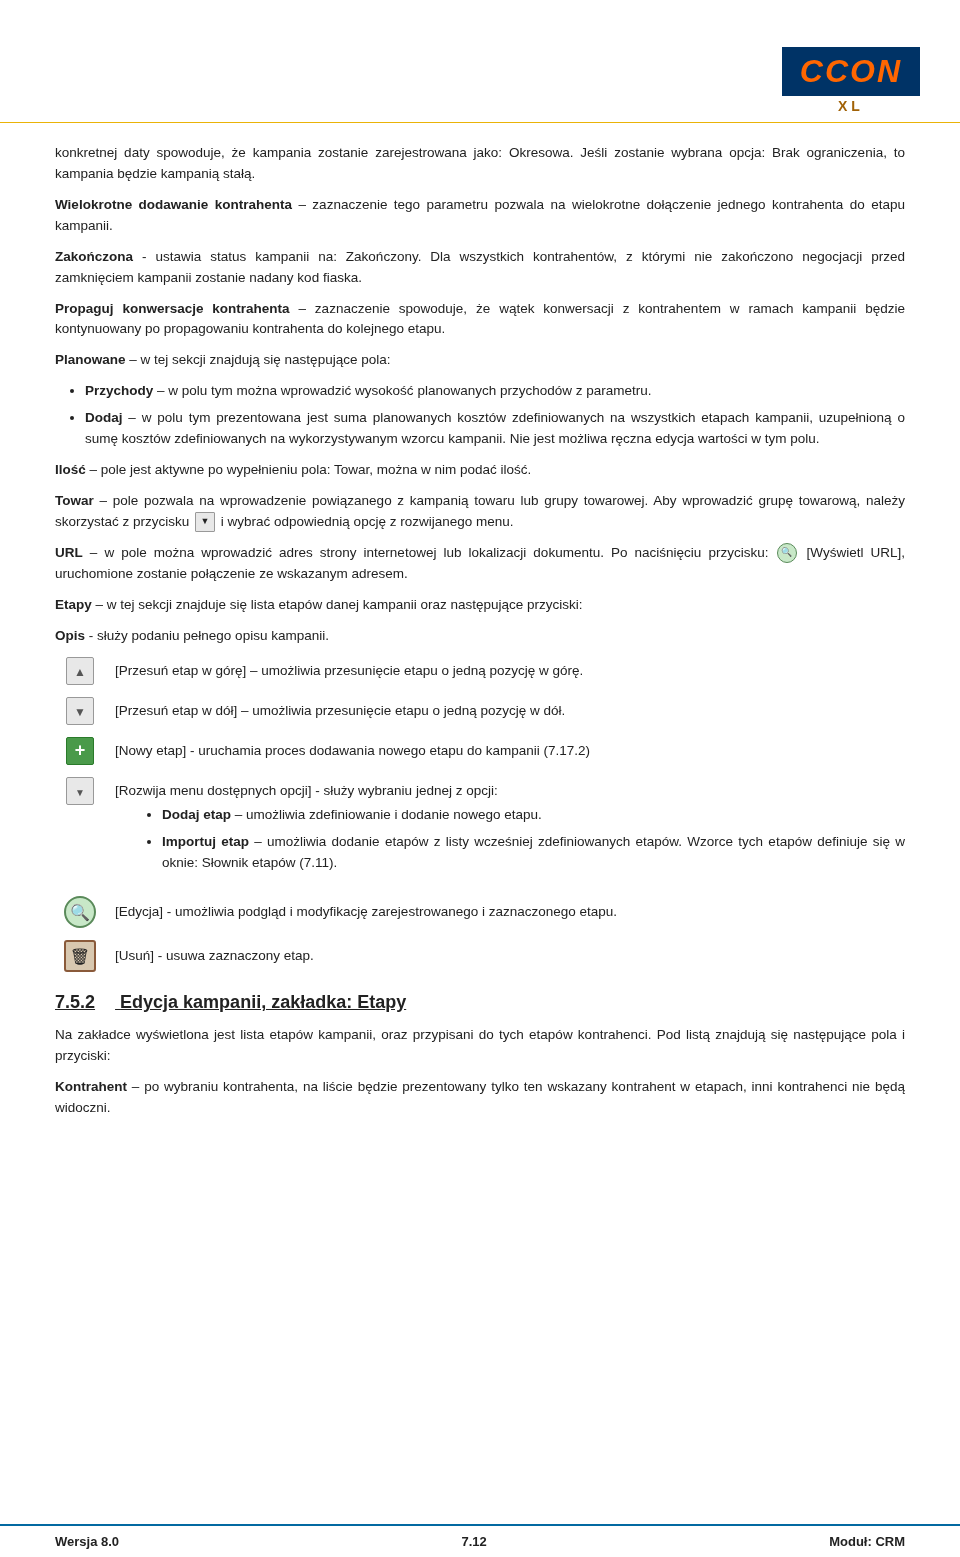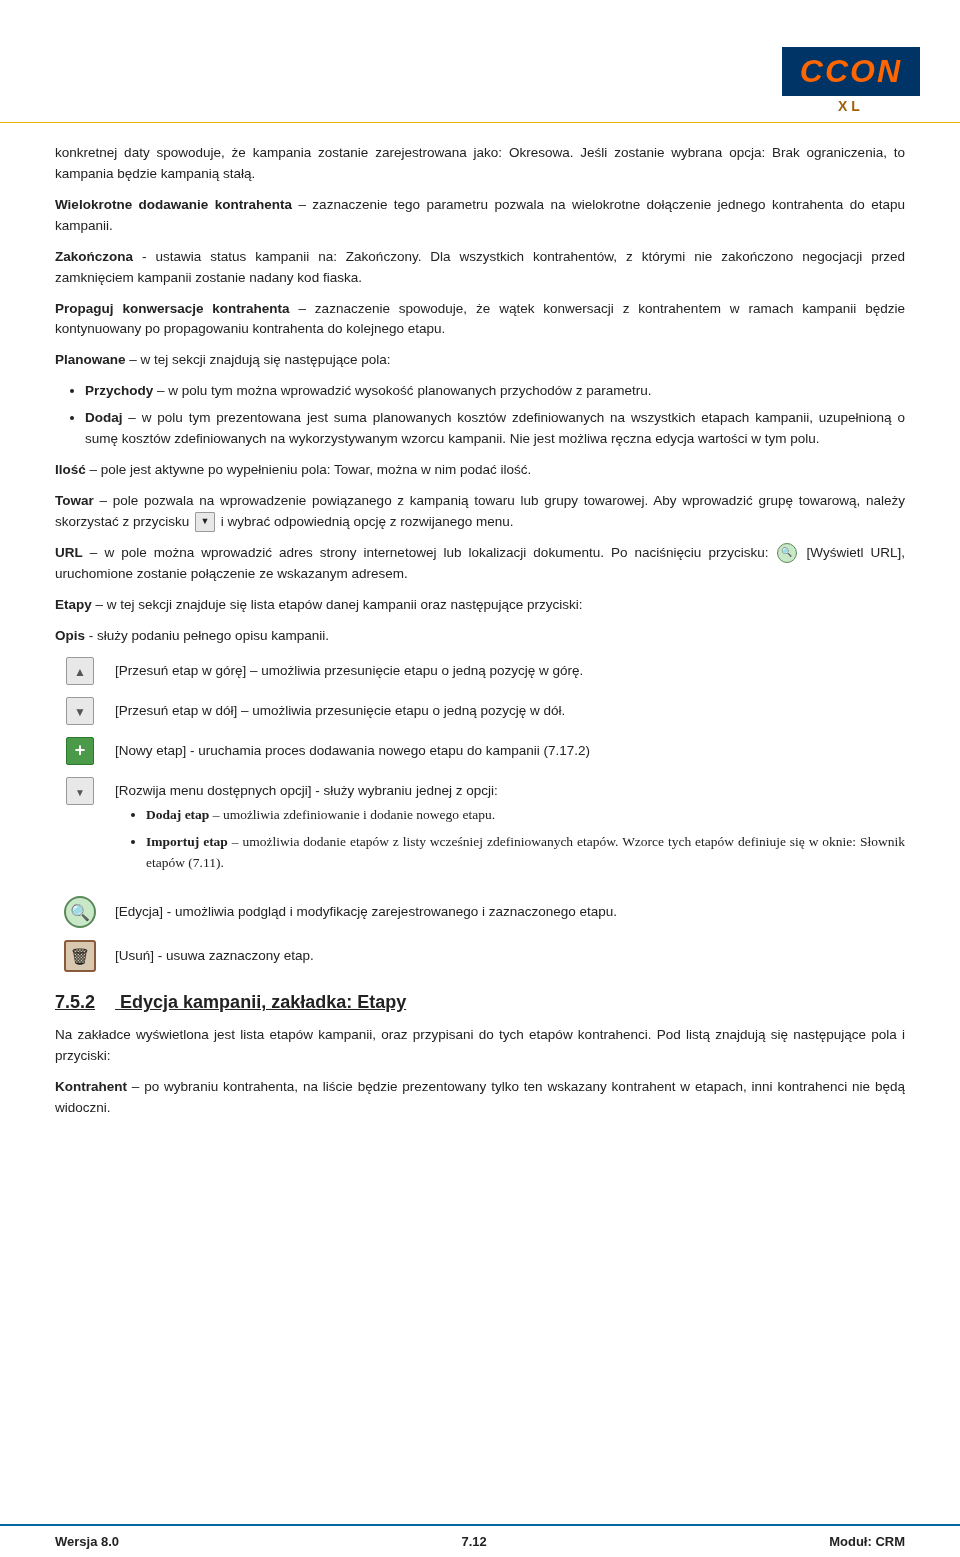--- a/index.html
+++ b/index.html
@@ -189,22 +189,21 @@
       border: 2px solid #8a5a3a;
       background: #d8c8b0;
       display: flex;
       align-items: center;
       justify-content: center;
       font-size: 16px;
       border-radius: 3px;
     }
 
     .bullet-list-section {
-      margin-left: 31px;
-      font-family: Liberation Serif, serif;
+      margin-left: 47px;
     }
   </style>
 </head>
 <body>
 
 <div class="page-wrapper">
 
   <div class="header">
     <div class="logo-container">
       <div class="logo-box">

